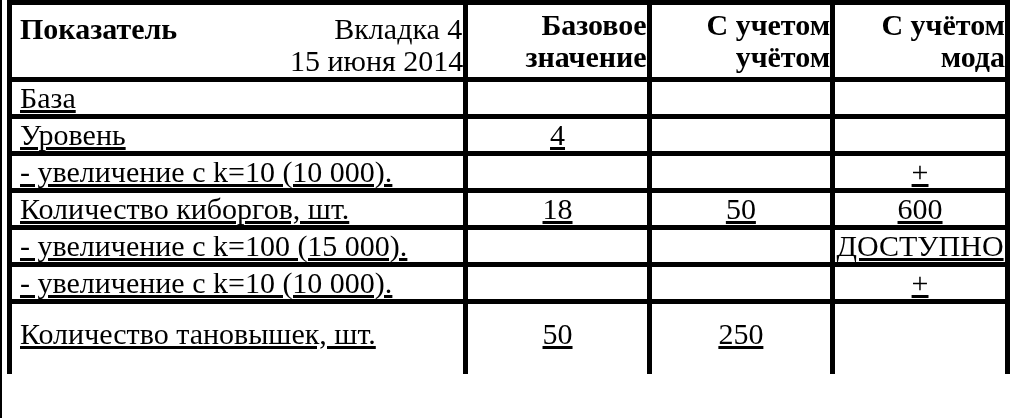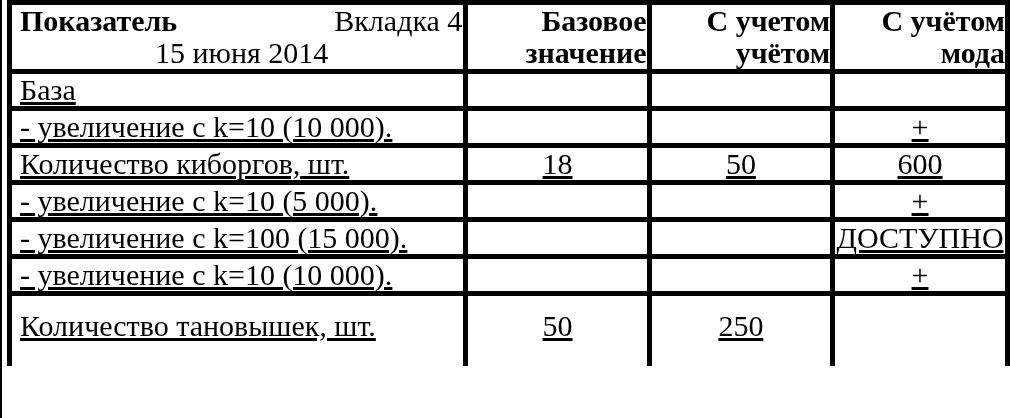--- a/index.html
+++ b/index.html
@@ -53,28 +53,28 @@
   tr.row-cut   td { border-bottom: none; height: 72px; vertical-align: top; padding-top: 14px; }
 
   .c-label { text-align: left; padding-left: 8px; }
   .c-num   { text-align: center; }
 
   th.hcell1 { text-align: left; vertical-align: middle; }
   .h1row {
     display: flex;
     justify-content: space-between;
     align-items: flex-start;
-    padding: 0 1px 0 8px;
+    padding: 8px 1px 0 8px;
   }
   .h1row .title { font-weight: bold; }
   .h1row .tab   { font-weight: normal; }
   .h1date {
     font-weight: normal;
     padding-left: 8px;
-    text-align: center;
+    text-align: right;
   }
 </style>
 </head>
 <body>
 
 <div class="screen">
   <div class="edge-line"></div>
 
   <table class="grid">
     <colgroup>
@@ -107,36 +107,36 @@
       </tr>
     </thead>
     <tbody>
         <tr class="row-thin">
           <td class="c-label">База</td>
           <td class="c-num"></td>
           <td class="c-num"></td>
           <td class="c-num"></td>
         </tr>
         <tr class="row-thick">
+          <td class="c-label">Уровень</td>
+          <td class="c-num">4</td>
+          <td class="c-num"></td>
+          <td class="c-num"></td>
+        </tr>
+        <tr class="row-thick">
           <td class="c-label">- увеличение с k=10 (10 000).</td>
           <td class="c-num"></td>
           <td class="c-num"></td>
           <td class="c-num">+</td>
         </tr>
         <tr class="row-thin">
           <td class="c-label">Количество киборгов, шт.</td>
           <td class="c-num">18</td>
           <td class="c-num">50</td>
           <td class="c-num">600</td>
-        </tr>
-        <tr class="row-thin">
-          <td class="c-label">- увеличение с k=10 (5 000).</td>
-          <td class="c-num"></td>
-          <td class="c-num"></td>
-          <td class="c-num">+</td>
         </tr>
         <tr class="row-thick">
           <td class="c-label">- увеличение с k=100 (15 000).</td>
           <td class="c-num"></td>
           <td class="c-num"></td>
           <td class="c-num">ДОСТУПНО</td>
         </tr>
         <tr class="row-thick">
           <td class="c-label">- увеличение с k=10 (10 000).</td>
           <td class="c-num"></td>

